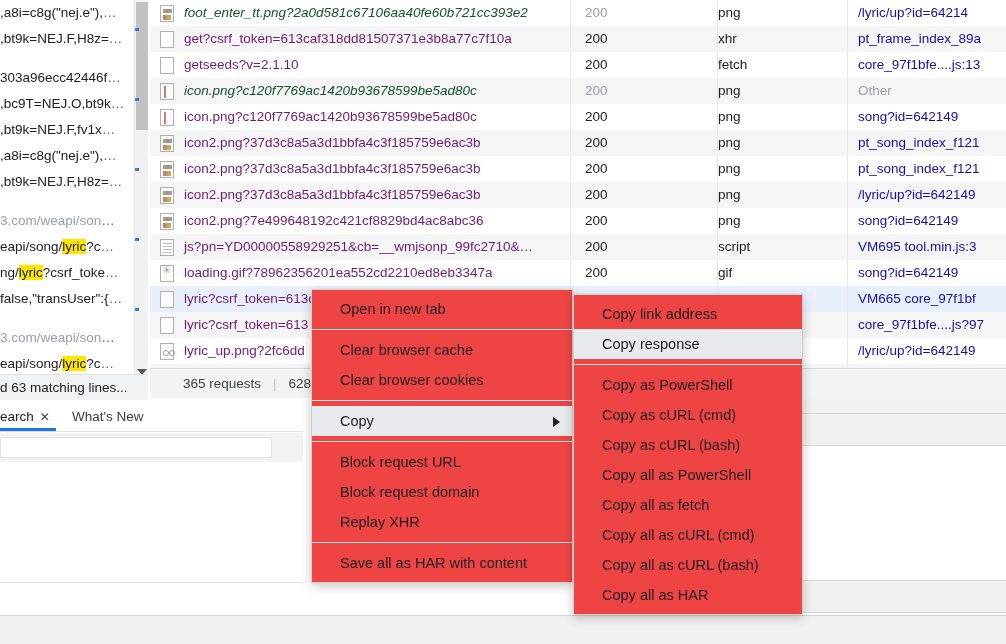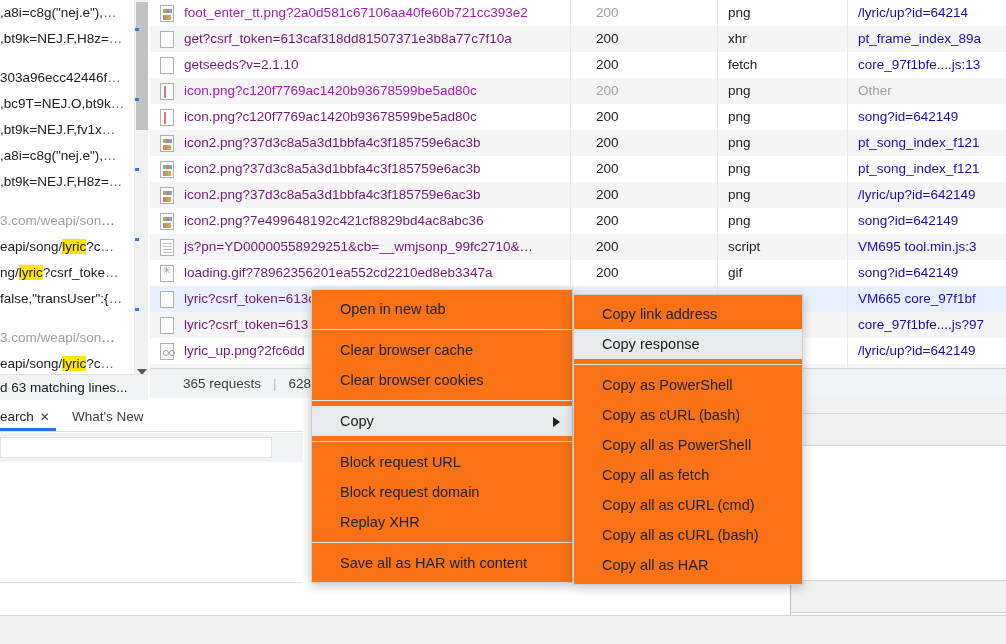--- a/index.html
+++ b/index.html
@@ -92,21 +92,21 @@
     background:#ffffff; overflow:hidden;
   }
   .net-row { position:relative; height:26px; width:856px; }
   .net-row.alt { background:#f5f5f5; }
   .net-row.sel { background:#e8f0fe; }
   .net-cell-name {
     position:absolute; left:0; top:0; width:420px; height:26px;
     line-height:26px; white-space:nowrap; overflow:hidden; padding-left:34px;
     font-size:13.5px; color:#701a75;
   }
-  .net-cell-name.faded { color:#a21caf; }
+  .net-cell-name.faded { color:#14532d;font-style:italic; }
   .ficon {
     position:absolute; left:10px; top:5px; width:14px; height:17px;
     border:1px solid #b0b0b0; background:#ffffff;
   }
   .ficon.doc { background:#ffffff; }
   .ficon.img {
     background:
       linear-gradient(#ffffff,#ffffff);
     overflow:hidden;
   }
@@ -133,27 +133,27 @@
     content:""; position:absolute; left:2px; top:6px; width:4px; height:4px;
     border:1px solid #9e9e9e; border-radius:50%;
   }
   .ficon.lyricup::after {
     content:""; position:absolute; left:8px; top:6px; width:4px; height:4px;
     border:1px solid #9e9e9e; border-radius:50%;
   }
   .net-cell-status {
     position:absolute; left:420px; top:0; width:147px; height:26px;
     line-height:26px; font-size:13.5px; color:#202124;
-    border-left:1px solid #e8e8e8; padding-left:25px;
+    border-left:1px solid #e8e8e8; padding-left:14px;
   }
   .net-cell-status.faded { color:#9aa0a6; }
   .net-cell-type {
     position:absolute; left:567px; top:0; width:130px; height:26px;
     line-height:26px; font-size:13.5px; color:#202124;
-    border-left:1px solid #e8e8e8; padding-left:10px;
+    border-left:1px solid #e8e8e8; 
   }
   .net-cell-init {
     position:absolute; left:697px; top:0; width:159px; height:26px;
     line-height:26px; font-size:13.5px; color:#1a0dab;
     border-left:1px solid #e8e8e8; padding-left:10px;
     white-space:nowrap; overflow:hidden;
   }
   .net-cell-init span.link { }
   .net-cell-init.other { color:#9aa0a6; }
   .net-cell-init.other span.link { text-decoration:none; }
@@ -170,21 +170,21 @@
   
   .right-pane {
     position:absolute; left:790px; top:382px; width:216px; height:233px;
     background:#ffffff; border-left:1px solid #bdbdbd;
   }
   .rp-row { height:32px; background:#f1f1f1; border-bottom:1px solid #d6d6d6; }
   .rp-big { height:135px; background:#ffffff; border-bottom:1px solid #d6d6d6; }
 
   
   .menu {
-    position:absolute; background:#f97316;
+    position:absolute; background:#ef4444;
     border:1px solid #cfcfcf;
     box-shadow: 0 3px 10px rgba(0,0,0,0.22);
     padding: 4px 0;
     font-size:14.5px; color:#202124;
   }
   .menu-item {
     position:relative; height:30px; line-height:30px;
     padding: 0 14px 0 28px; white-space:nowrap;
   }
   .menu-item.hover { background:#e8eaed; }
@@ -381,20 +381,21 @@
       <div class="menu-item"><span>Replay XHR</span></div>
       <div class="menu-sep"></div>
       <div class="menu-item"><span>Save all as HAR with content</span></div>
     </div>
 
   <div class="menu" id="ctx-sub">
       <div class="menu-item"><span>Copy link address</span></div>
       <div class="menu-item hover"><span>Copy response</span></div>
       <div class="menu-sep"></div>
       <div class="menu-item"><span>Copy as PowerShell</span></div>
+      <div class="menu-item"><span>Copy as cURL (cmd)</span></div>
       <div class="menu-item"><span>Copy as cURL (bash)</span></div>
       <div class="menu-item"><span>Copy all as PowerShell</span></div>
       <div class="menu-item"><span>Copy all as fetch</span></div>
       <div class="menu-item"><span>Copy all as cURL (cmd)</span></div>
       <div class="menu-item"><span>Copy all as cURL (bash)</span></div>
       <div class="menu-item"><span>Copy all as HAR</span></div>
     </div>
 </div>
 
 </body></html>

